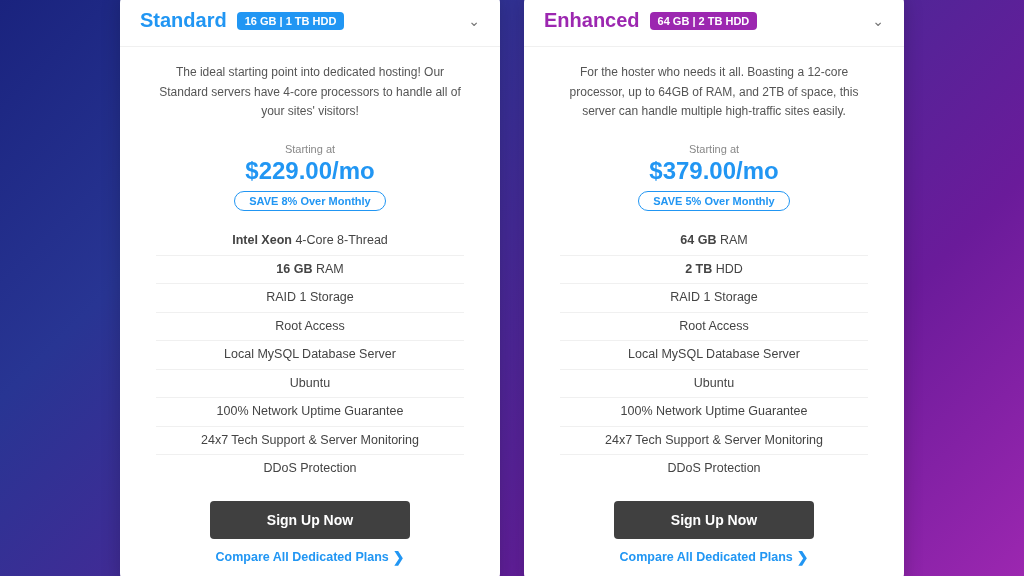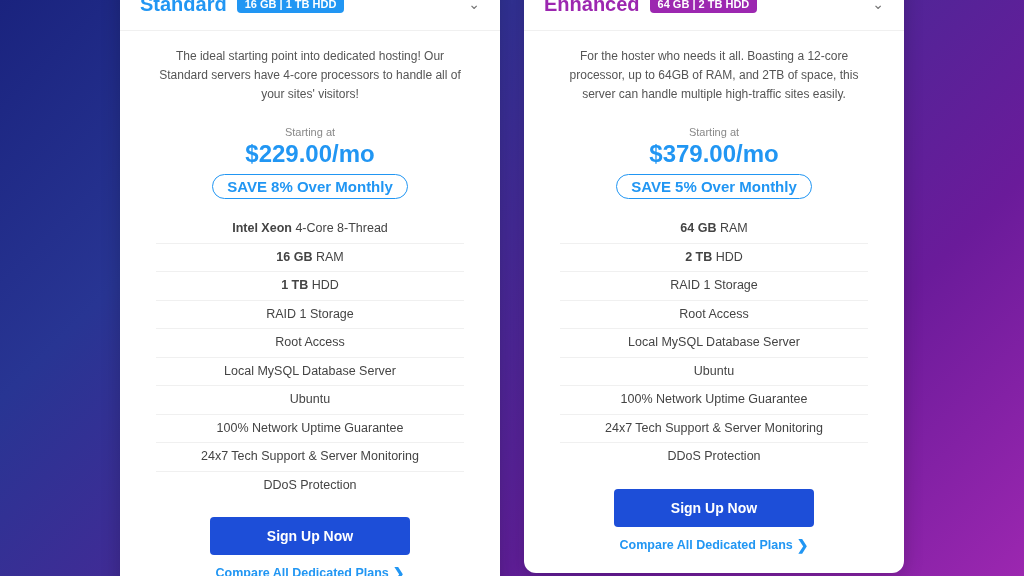--- a/index.html
+++ b/index.html
@@ -103,21 +103,21 @@
     .price {
       font-size: 24px;
       font-weight: 700;
       color: #2196f3;
     }
 
     .save-badge {
       display: inline-block;
       border: 1.5px solid #2196f3;
       color: #2196f3;
-      font-size: 15px;
+      font-size: 11px;
       font-weight: 600;
       padding: 3px 14px;
       border-radius: 20px;
       margin-top: 6px;
       margin-bottom: 6px;
     }
 
     .features-list {
       list-style: none;
       padding: 4px 36px;
@@ -136,21 +136,21 @@
       border-bottom: none;
     }
 
     .feature-bold {
       font-weight: 700;
     }
 
     .signup-btn {
       display: block;
       margin: 14px auto 0;
-      background: #1d4ed8;
+      background: #404040;
       color: white;
       border: none;
       border-radius: 4px;
       padding: 11px 40px;
       font-size: 14px;
       font-weight: 600;
       cursor: pointer;
       width: 200px;
       text-align: center;
     }
@@ -187,21 +187,20 @@
     </div>
     <div class="card-description">The ideal starting point into dedicated hosting! Our Standard servers have 4-core processors to handle all of your sites' visitors!</div>
     <div class="pricing-section">
       <div class="starting-at">Starting at</div>
       <div class="price">$229.00/mo</div>
       <div class="save-badge">SAVE 8% Over Monthly</div>
     </div>
     <ul class="features-list">
       <li><span class="feature-bold">Intel Xeon</span> 4-Core 8-Thread</li>
       <li><span class="feature-bold">16 GB</span> RAM</li>
-      <li><span class="feature-bold">1 TB</span> HDD</li>
       <li>RAID 1 Storage</li>
       <li>Root Access</li>
       <li>Local MySQL Database Server</li>
       <li>Ubuntu</li>
       <li>100% Network Uptime Guarantee</li>
       <li>24x7 Tech Support &amp; Server Monitoring</li>
       <li>DDoS Protection</li>
     </ul>
     <button class="signup-btn">Sign Up Now</button>
     <a class="compare-link">

